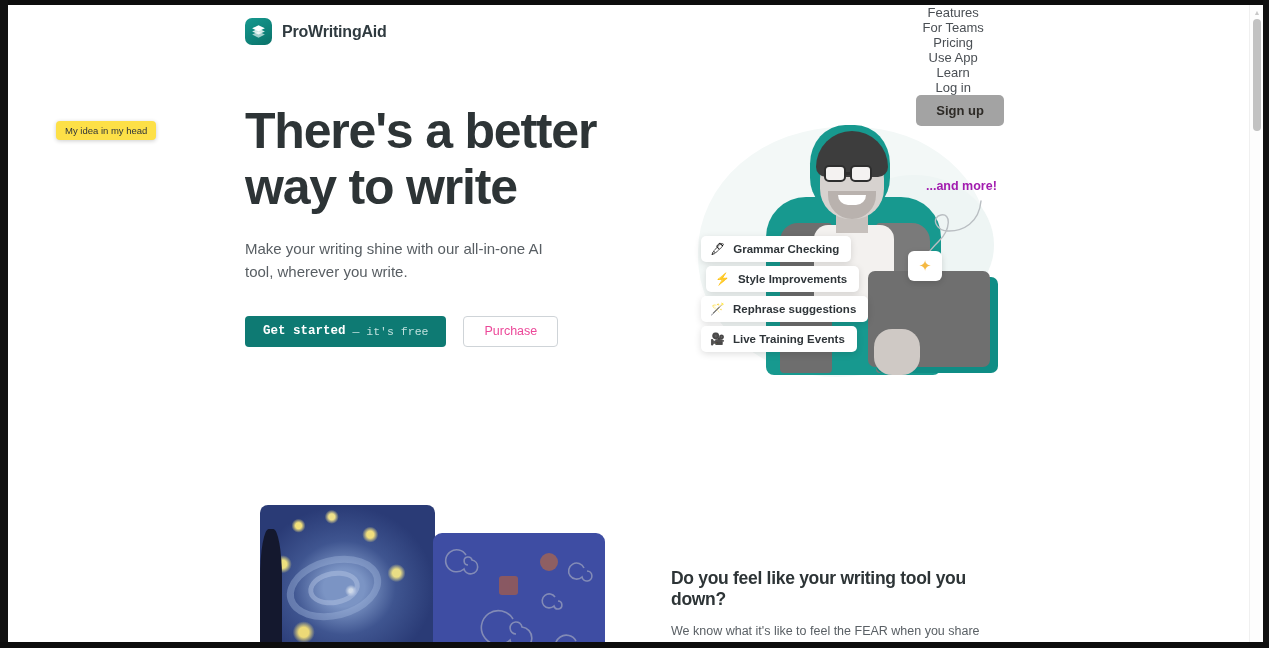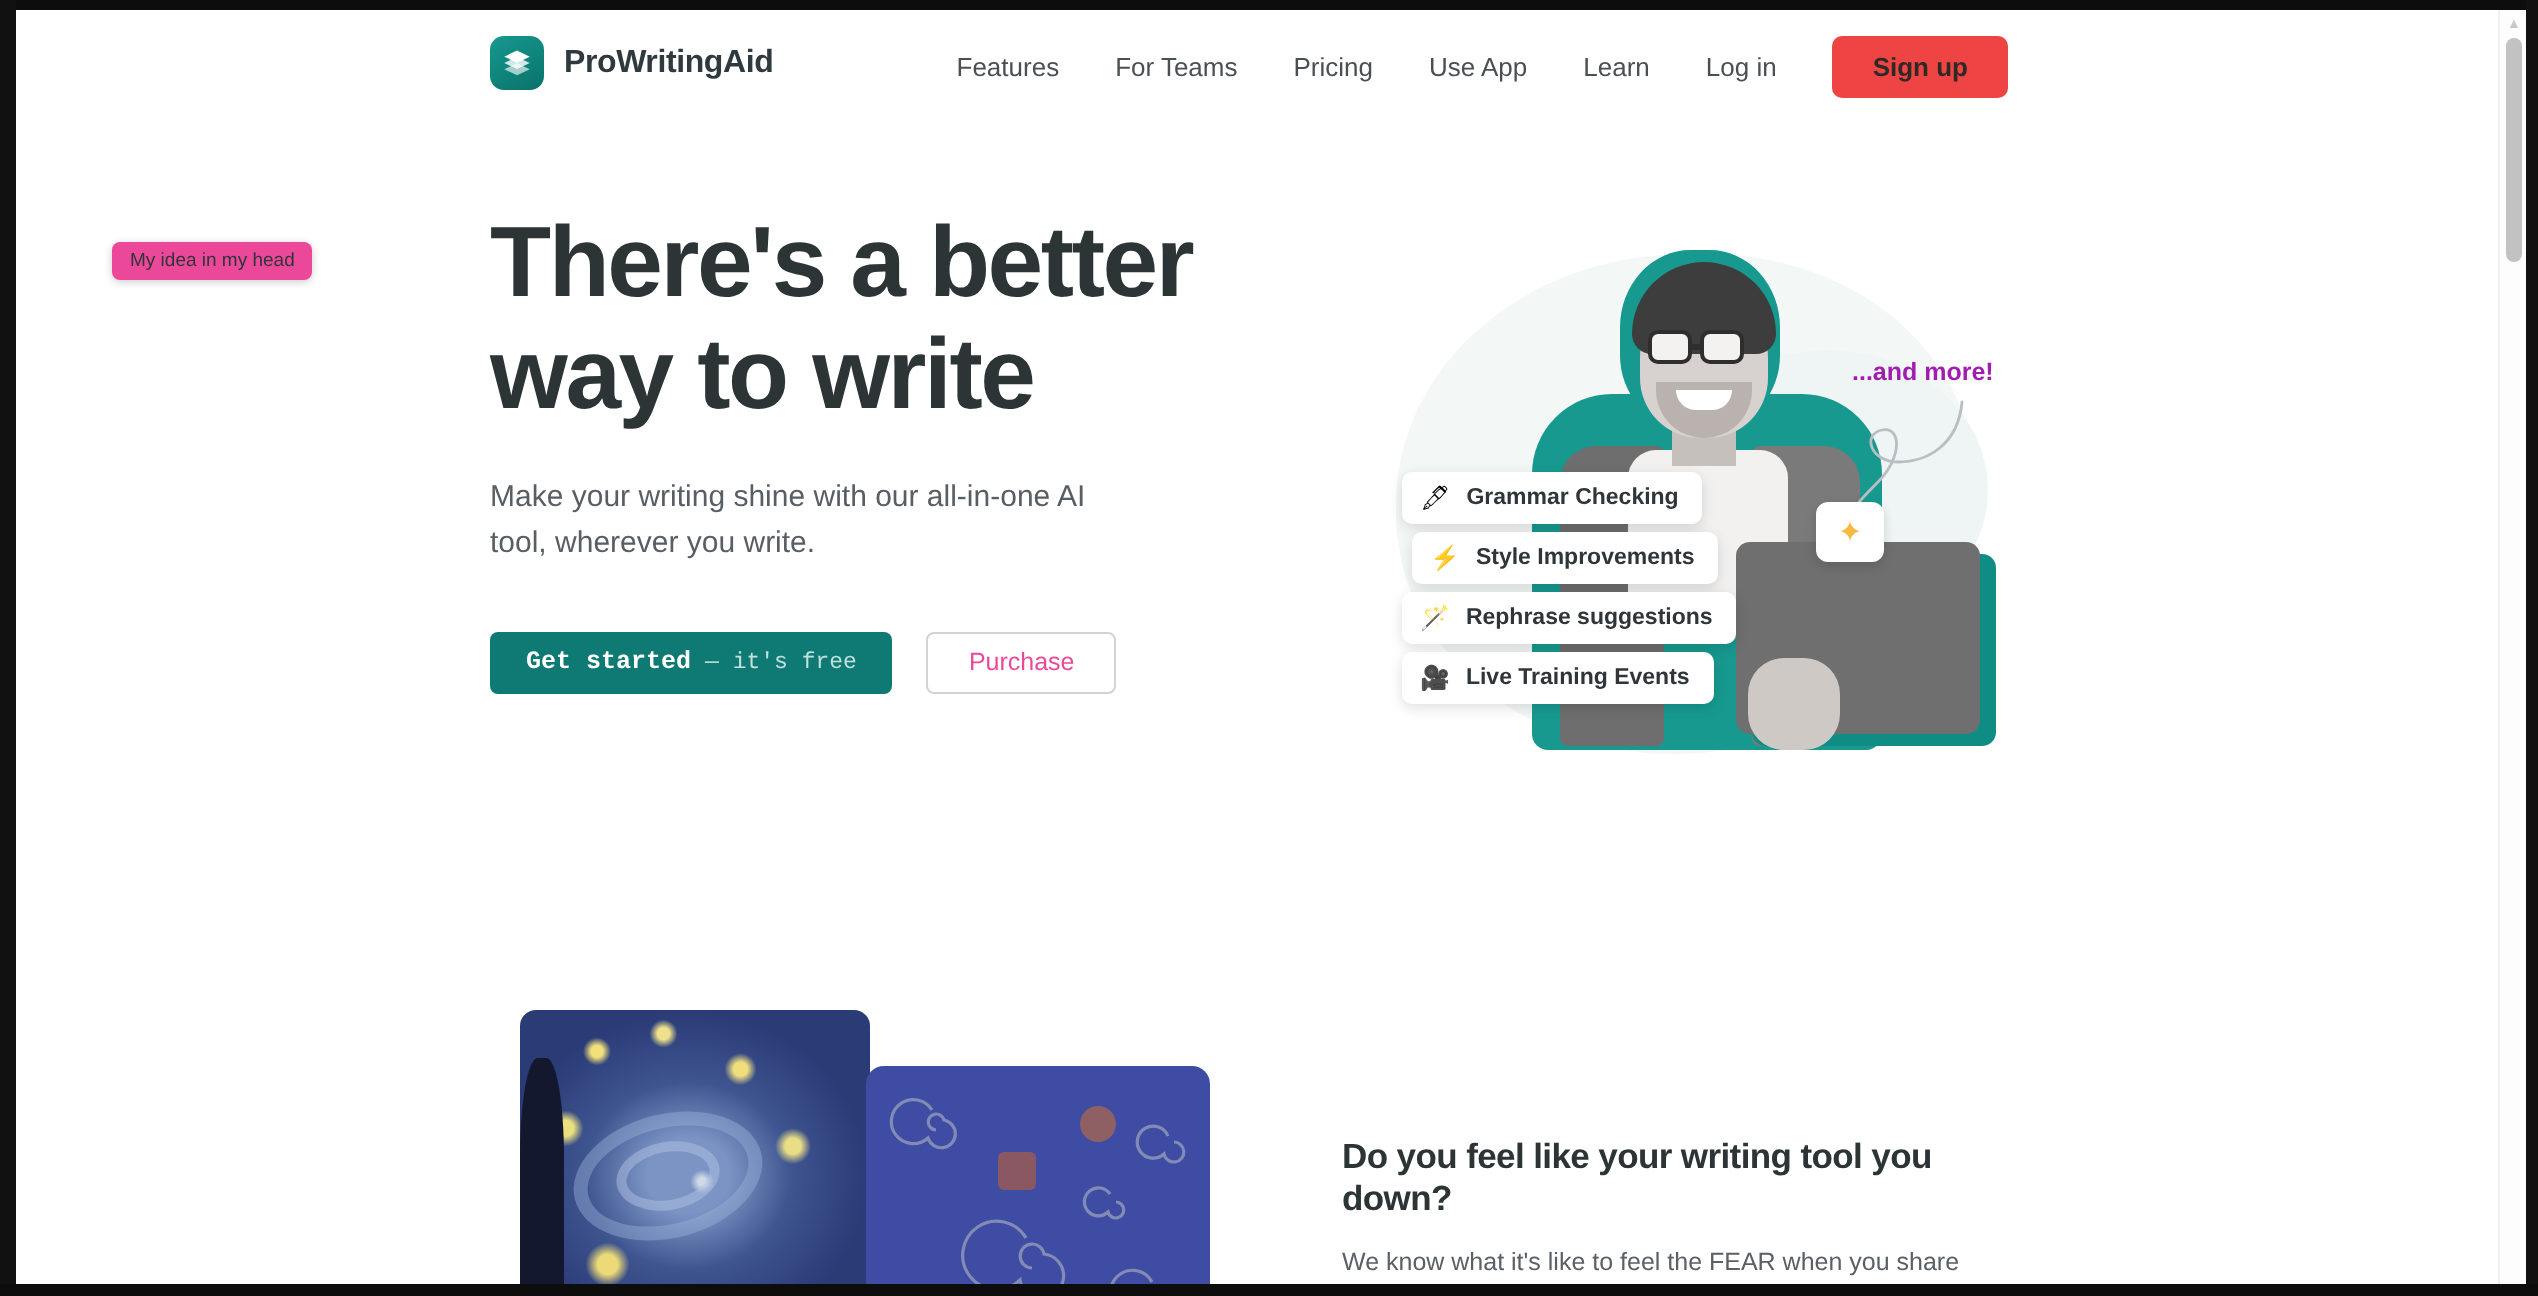--- a/index.html
+++ b/index.html
@@ -52,29 +52,29 @@
     width:27px; height:27px; border-radius:7px;
     background:linear-gradient(150deg,#17998f 0%,#0e8279 60%,#0b7168 100%);
     display:flex; align-items:center; justify-content:center;
     flex:0 0 auto;
   }
   #logo-text {
     font-size:16px; font-weight:bold; color:#2f3a3f; letter-spacing:-0.2px;
   }
   #nav {
     position:absolute; right:245px; top:0; height:56px;
-    display:flex; align-items:center; gap:0px;
+    display:flex; align-items:center; gap:0px;flex-direction:column;
   }
   .nav-link {
     font-size:13px; color:#4a4f54; padding:0 14px; cursor:pointer;
     white-space:nowrap; text-decoration:none;
   }
   #signup-btn {
     margin-left:14px;
-    background:#ef4444; color:#2d2a26;
+    background:#a3a3a3; color:#2d2a26;
     font-size:13px; font-weight:bold;
     padding:8px 20px; border:none; border-radius:5px;
     cursor:pointer; white-space:nowrap;
     font-family:"Liberation Sans", sans-serif;
   }
 
   
   #hero-left { position:absolute; left:237px; top:98px; width:400px; }
   #hero-title {
     font-size:50px; line-height:1.12; font-weight:bold;
@@ -233,21 +233,21 @@
     position:absolute; left:48px; top:66px; width:52px; height:34px;
     border:5px solid rgba(185,200,230,.45); border-radius:50%;
     transform:rotate(-10deg);
   }
   #cypress {
     position:absolute; left:0px; top:24px; width:22px; height:124px;
     background:#14182e; border-radius:40% 40% 0 0;
   }
   #starry-caption {
     position:absolute; left:48px; top:116px;
-    background:#ec4899; border-radius:4px; padding:4px 9px;
+    background:#fde047; border-radius:4px; padding:4px 9px;
     font-size:9.5px; color:#303539; white-space:nowrap;
     box-shadow:0 1px 4px rgba(0,0,0,.2);
   }
   #notebook {
     position:absolute; left:425px; top:528px; width:172px; height:120px;
     background:#3e4da3; border-radius:9px; overflow:hidden;
   }
   #notebook svg { position:absolute; left:0; top:0; }
 
   #sec2-right {

